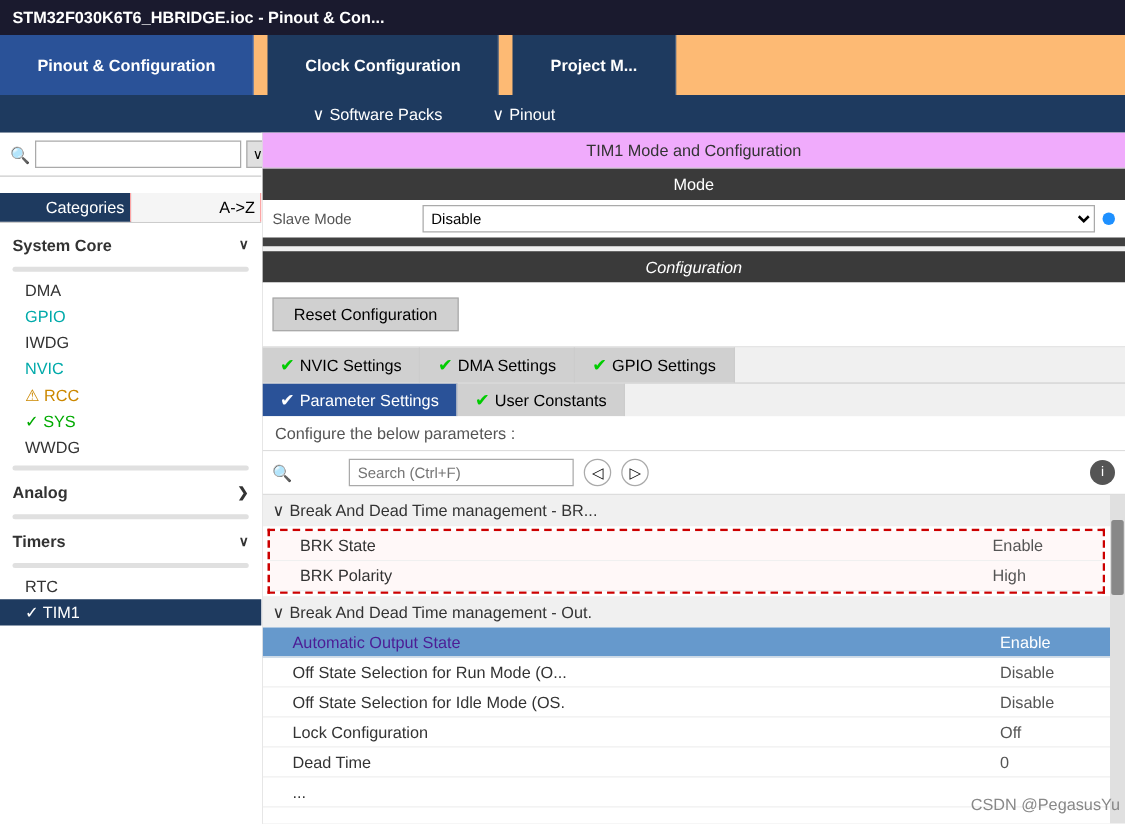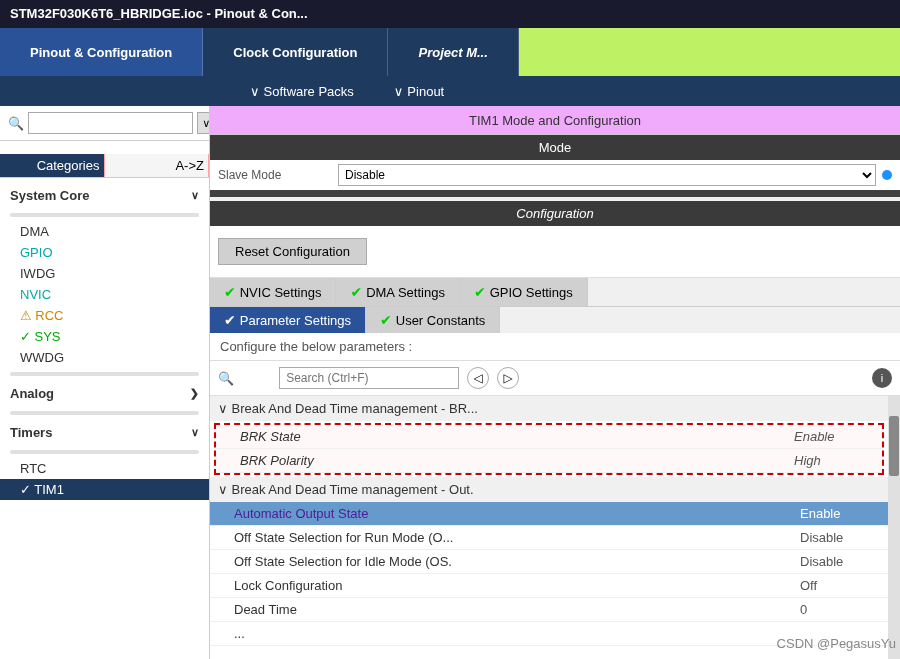--- a/index.html
+++ b/index.html
@@ -11,43 +11,43 @@
       color: #ffffff;
       padding: 6px 10px;
       font-size: 13px;
       font-weight: bold;
       height: 28px;
     }
 
     
     .top-nav {
       display: flex;
-      background: #bef264;
+      background: #fdba74;
       height: 48px;
+      gap: 11px;
     }
     .top-nav-tab {
       display: flex;
       align-items: center;
       justify-content: center;
       padding: 0 30px;
       color: #ffffff;
       font-size: 15px;
       font-weight: bold;
       cursor: pointer;
       border-right: 1px solid rgba(255,255,255,0.2);
     }
     .top-nav-tab.active {
       background: #2a5298;
     }
     .top-nav-tab.clock {
       background: #1e3a5f;
     }
     .top-nav-tab.project {
       background: #1e3a5f;
-      font-style: italic;
     }
 
     
     .sub-nav {
       display: flex;
       background: #1e3a5f;
       height: 30px;
       padding-left: 230px;
     }
     .sub-nav-item {
@@ -528,21 +528,21 @@
     </div>
 
     <div style="flex:1; overflow-y:auto; background:white; display:flex;">
       <div style="flex:1;">
 
         <div class="group-row">
           <span>∨</span>
           <span>Break And Dead Time management - BR...</span>
         </div>
 
-        <div style="border: 2px dashed #cc0000; margin: 2px 4px; font-style: italic;">
+        <div style="border: 2px dashed #cc0000; margin: 2px 4px;">
           <div class="param-row" style="background:#fff8f8;">
             <span class="param-name">BRK State</span>
             <span class="param-value">Enable</span>
           </div>
           <div class="param-row" style="background:#fff8f8;">
             <span class="param-name">BRK Polarity</span>
             <span class="param-value">High</span>
           </div>
         </div>
 

